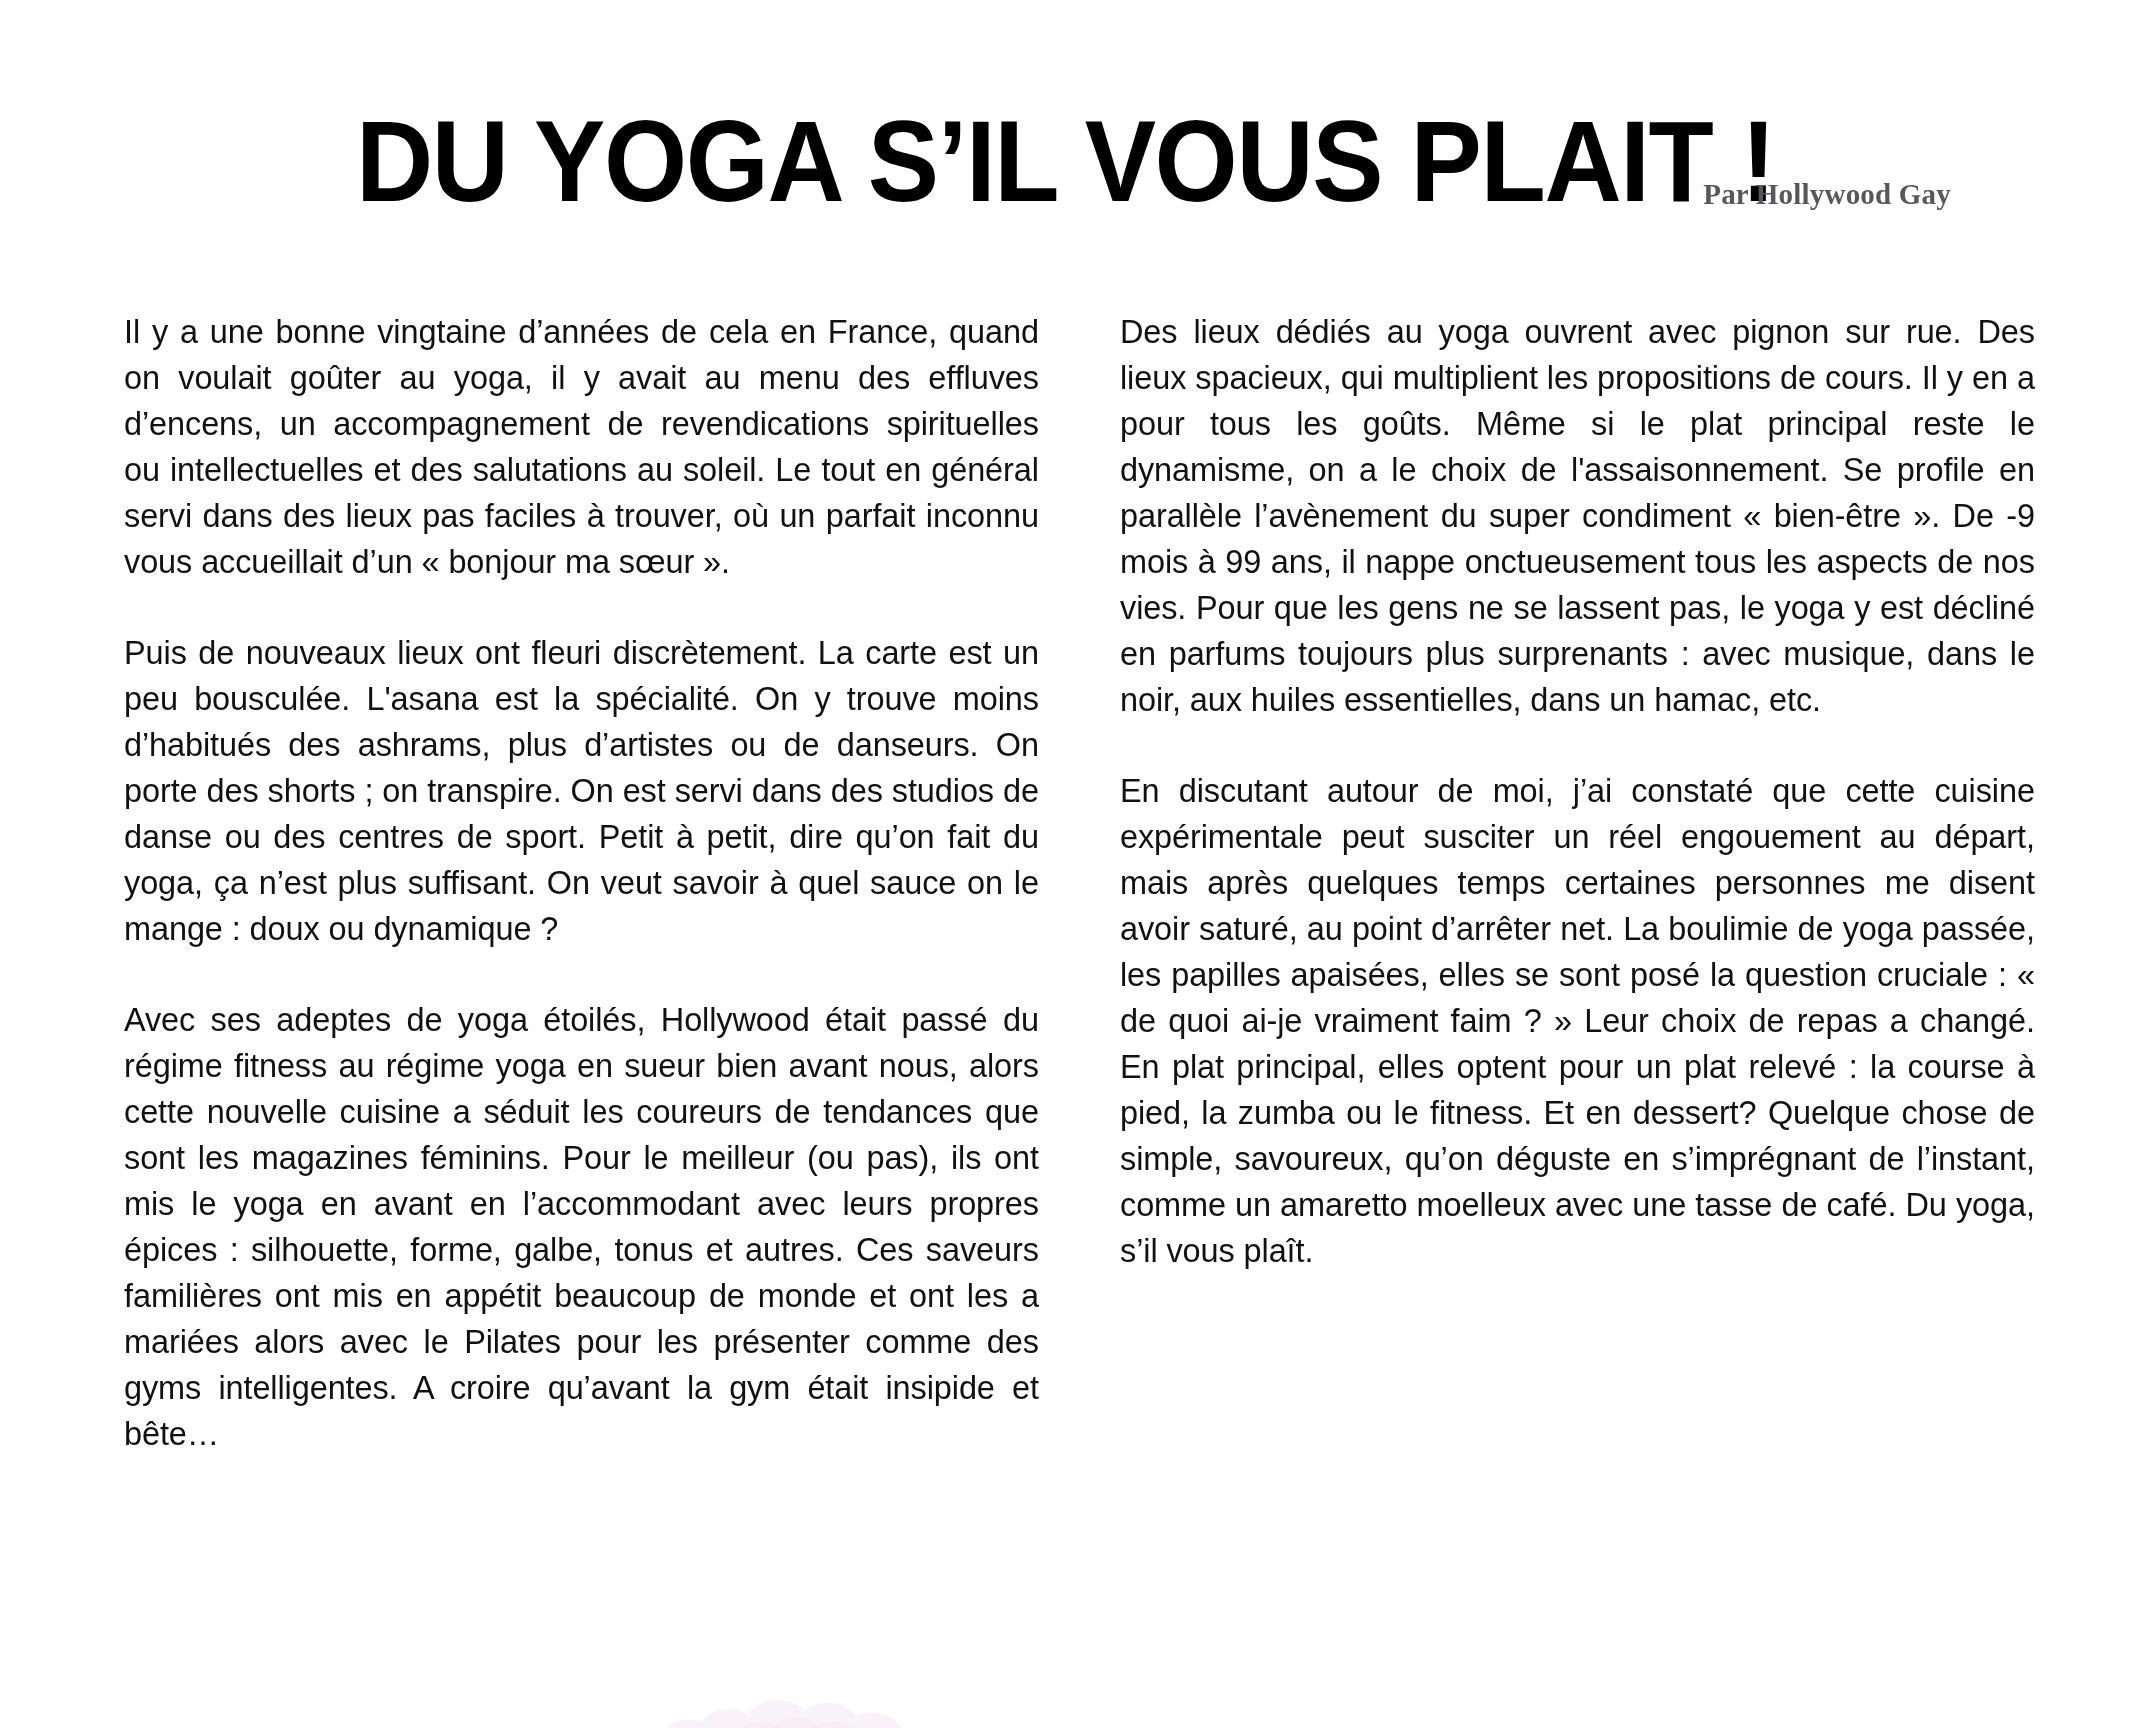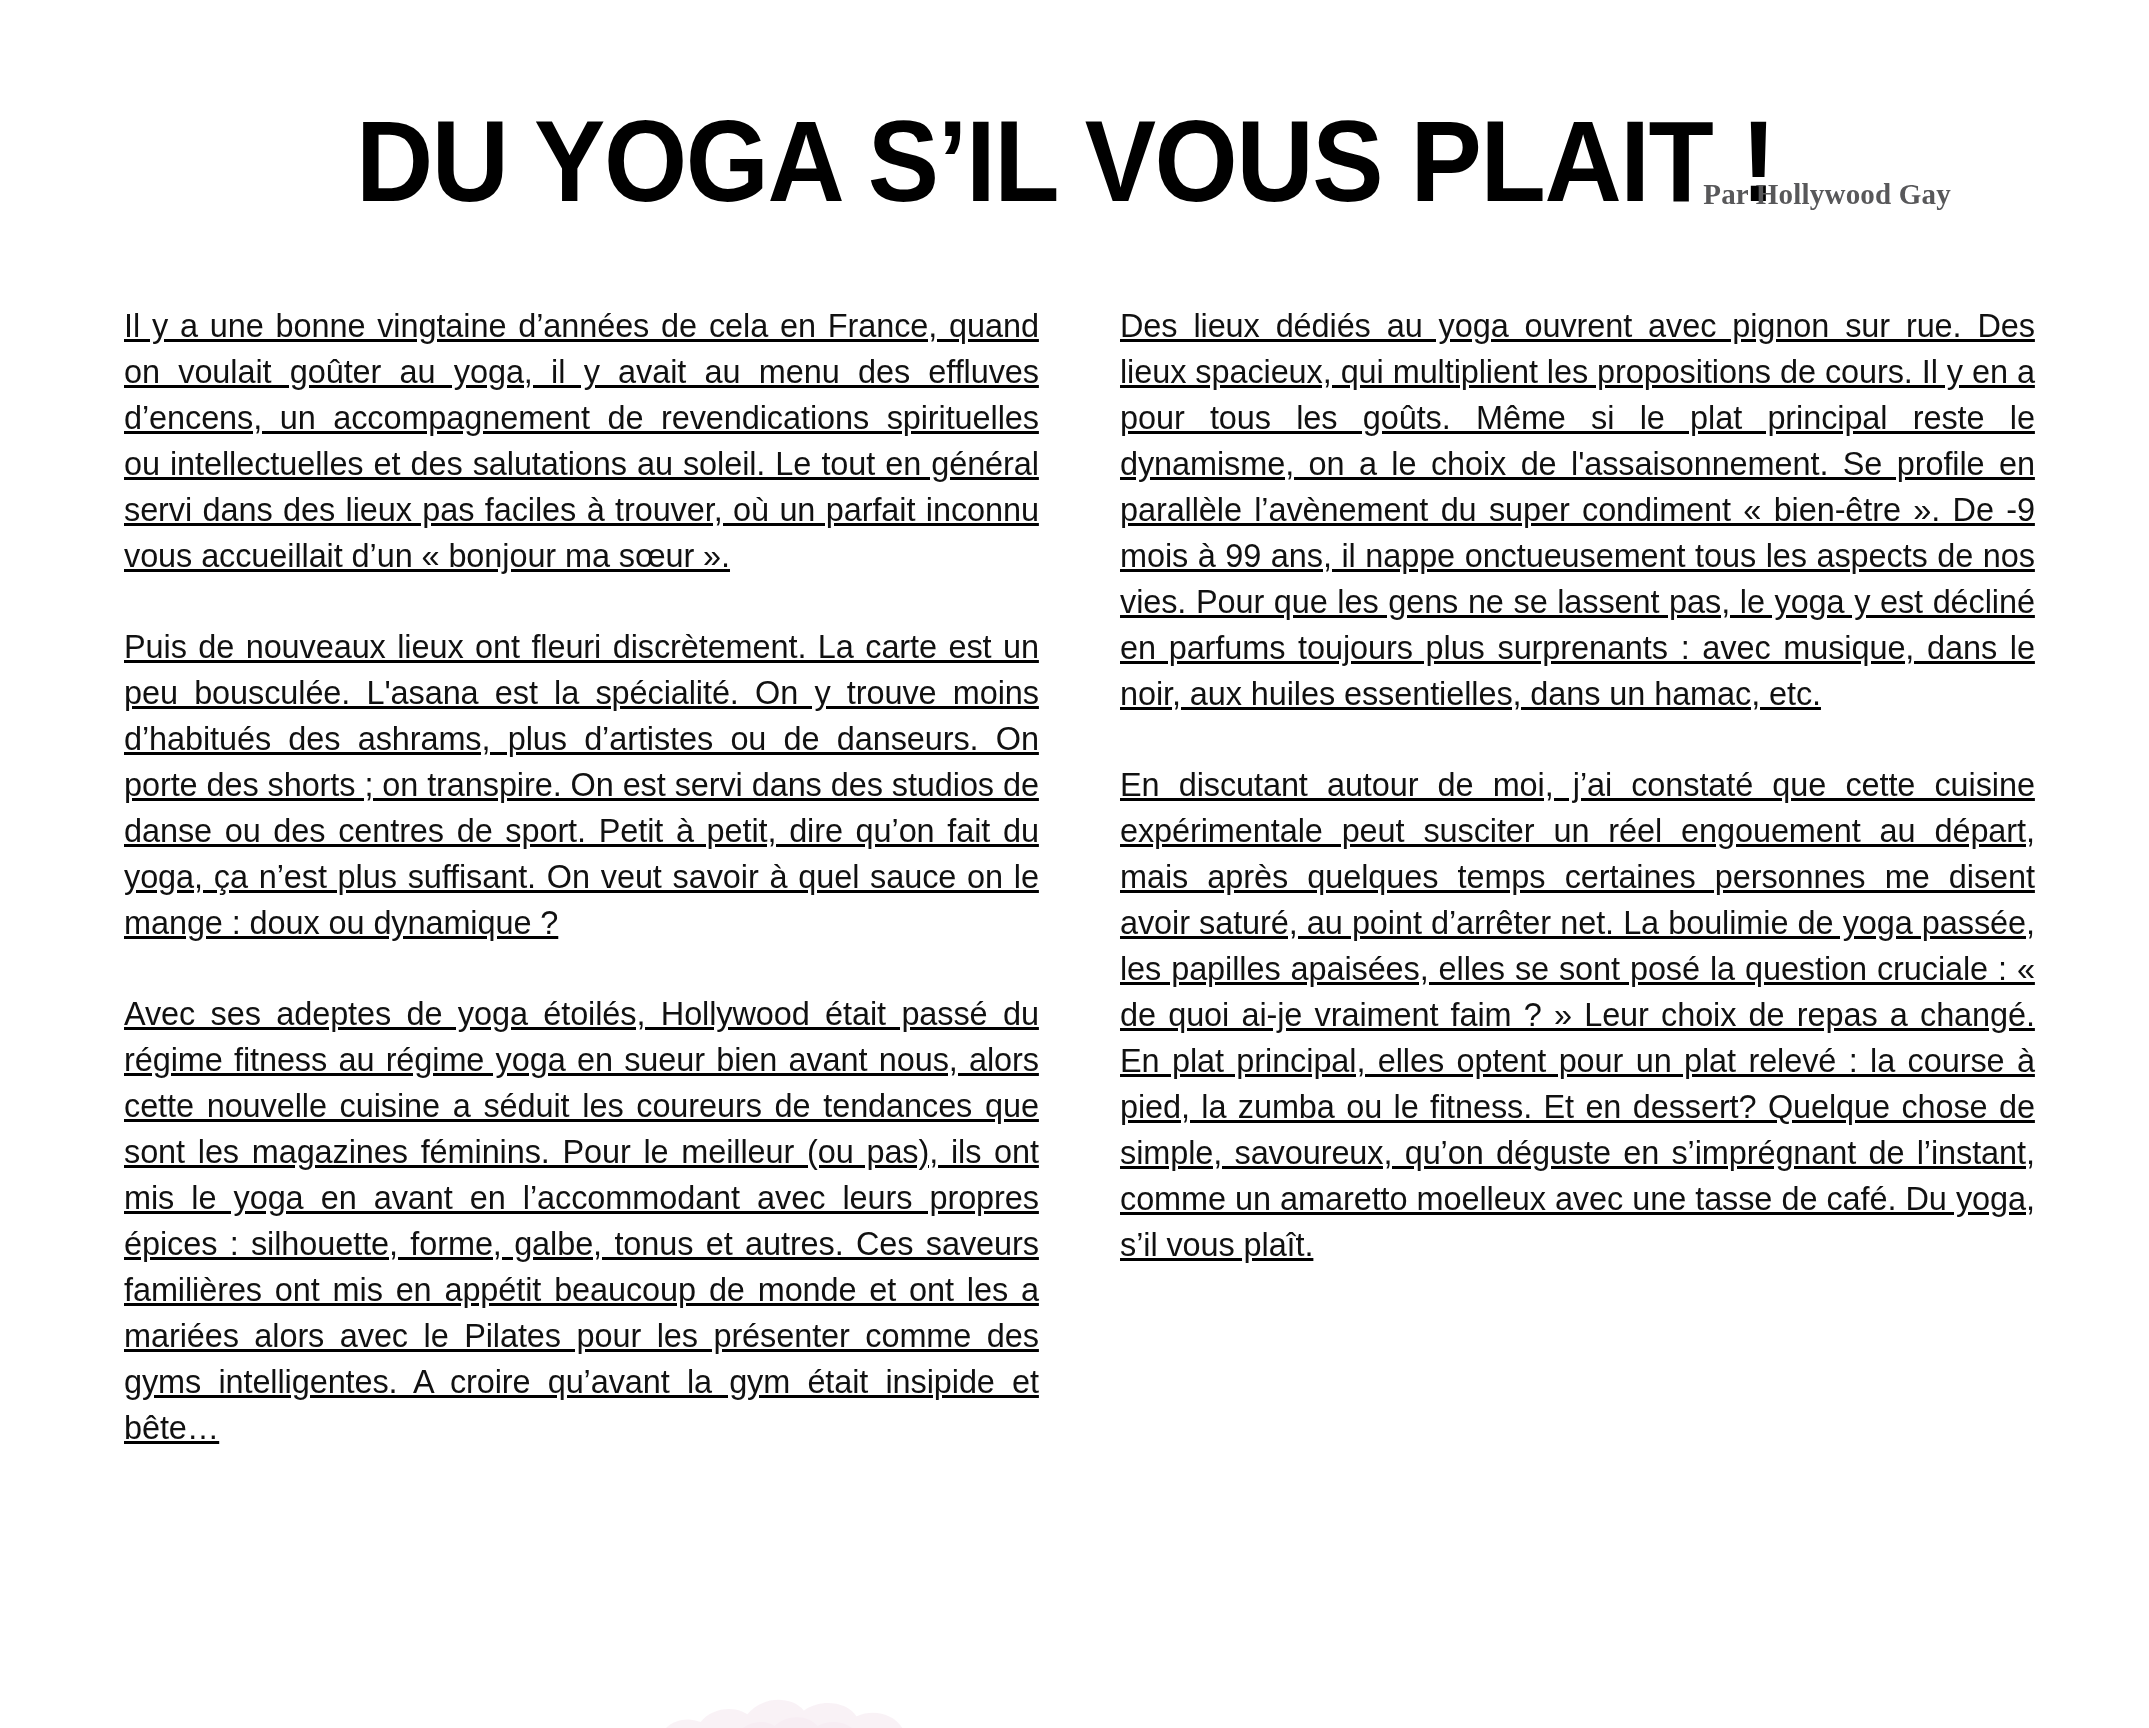--- a/index.html
+++ b/index.html
@@ -67,23 +67,22 @@
   .columns {
     position: absolute;
     left: 124px;
     top: 298px;
     width: 1887px;
     height: 1365px;
   }
 
   .column {
     position: absolute;
-    top: 4px;
+    top: 10px;
     width: 915px;
-    text-decoration: underline;
   }
 
   .column-left  { left: 0; }
   .column-right { left: 996px; }
 
   .body-paragraph {
     margin: 0 0 45px 0;
     font-family: "Liberation Sans", "DejaVu Sans", sans-serif;
     font-weight: 400;
     font-size: 34px;

